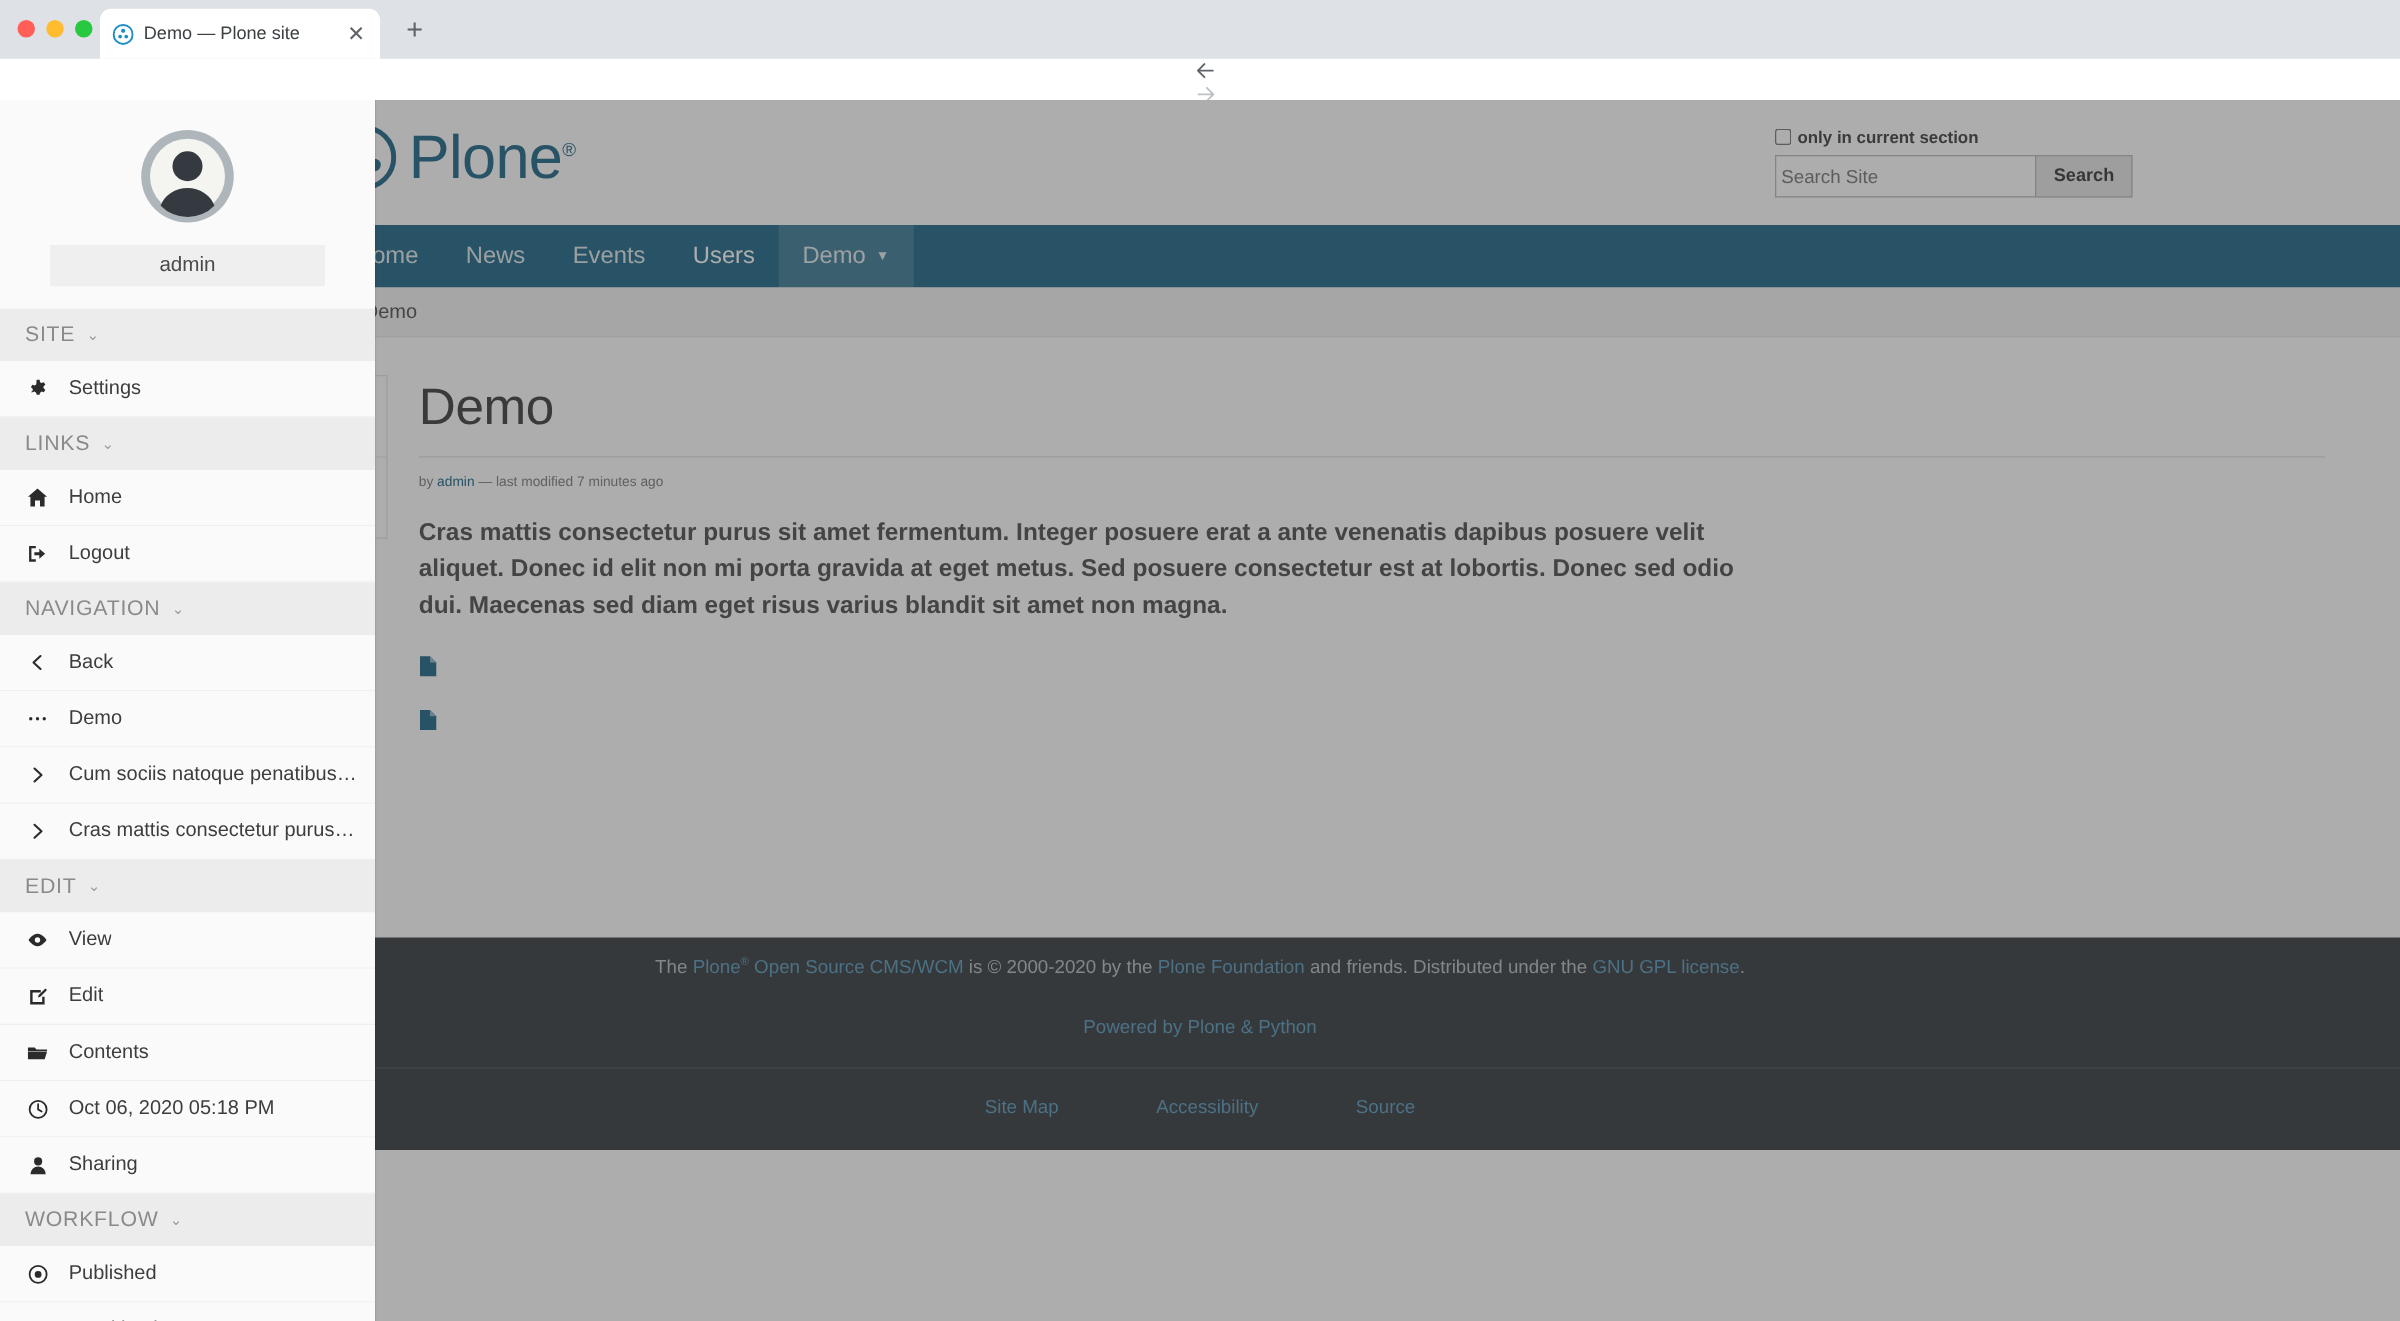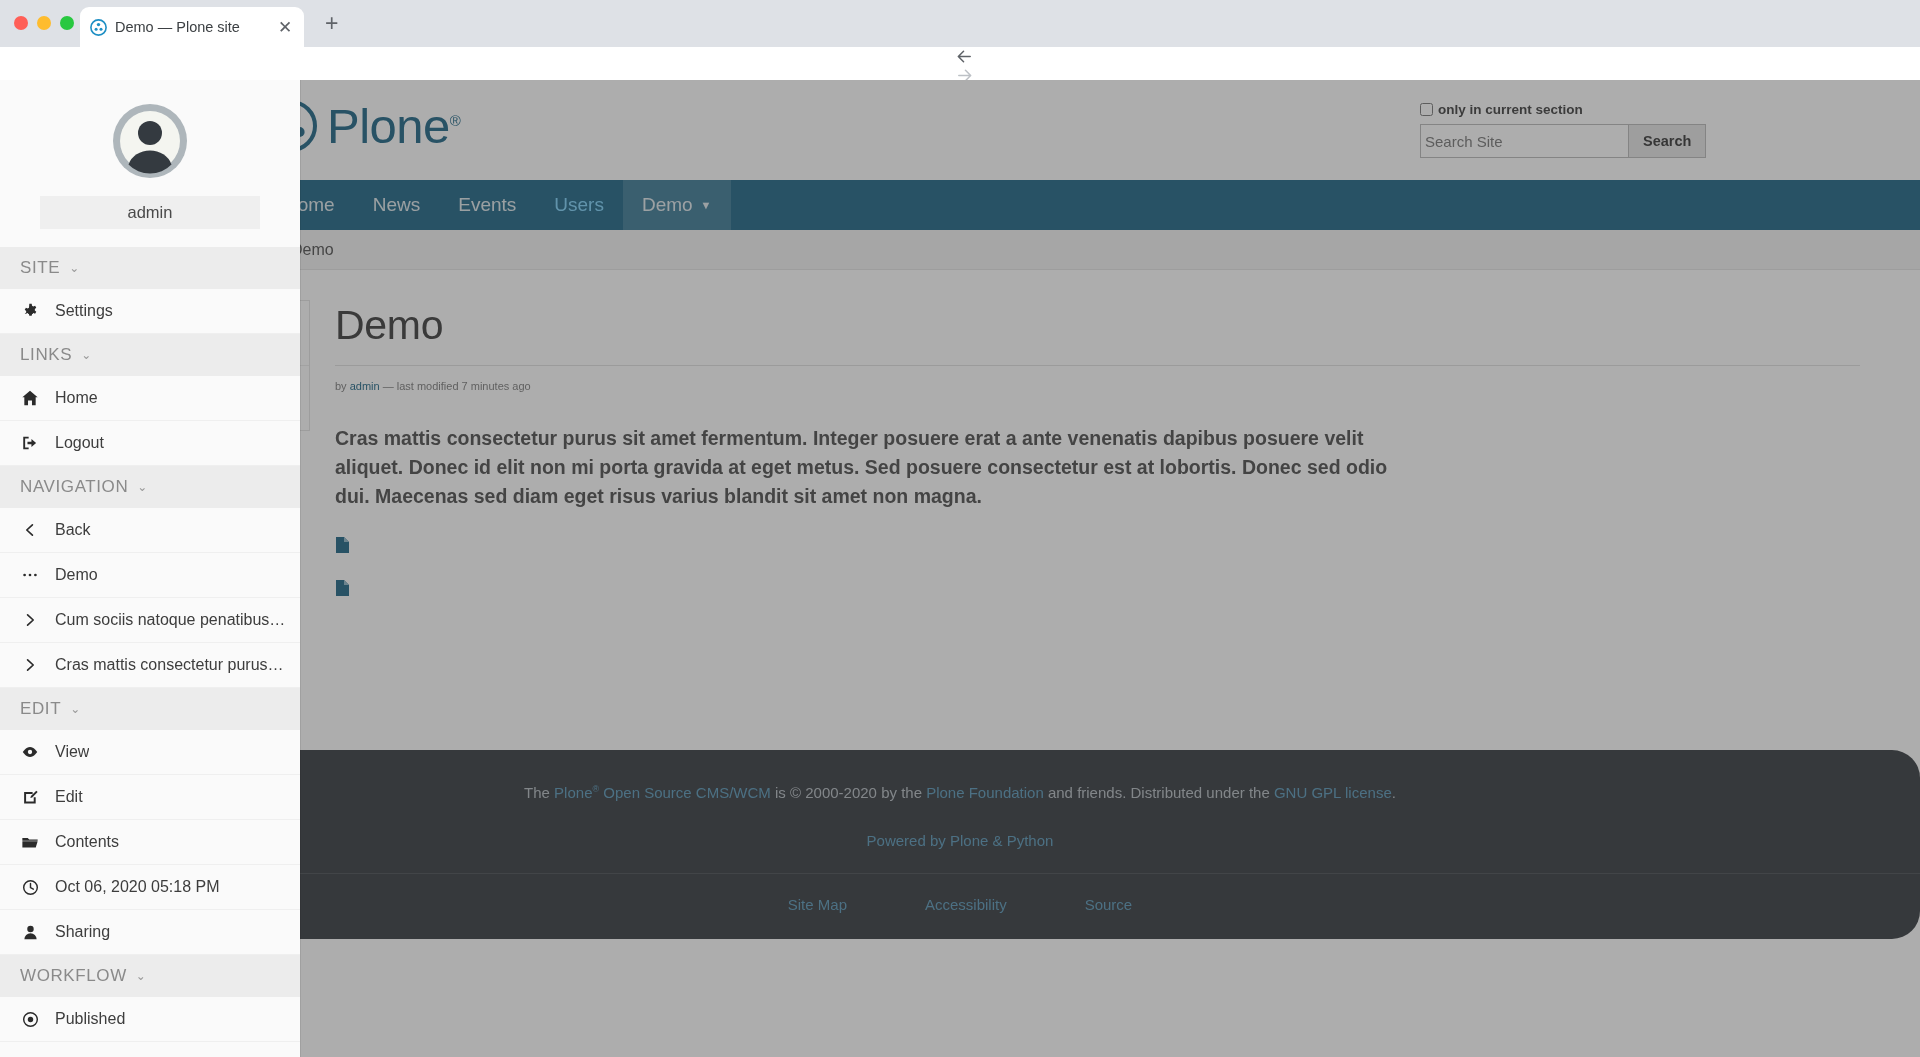--- a/index.html
+++ b/index.html
@@ -64,53 +64,53 @@
     padding: 0 4px; font-size: 15px; color: #555; font-family: inherit;
   }
   .search-row button {
     border: 1px solid #b8b8b8; background: #e6e6e6; padding: 0 14px;
     font-size: 14.5px; font-weight: bold; color: #333; cursor: pointer; font-family: inherit;
   }
 
   
   #plone-nav { height: 50px; background: #1a6384; display: flex; align-items: stretch; padding-left: 265px; }
   .nav-item { display: flex; align-items: center; padding: 0 19px; font-size: 19px; color: #dfe8ec; cursor: pointer; }
-  .nav-item.red { color: #7dd3fc; }
+  .nav-item.red { color: #ffffff; }
   .nav-item.active { background: rgba(255,255,255,0.14); color: #e2eaee; }
   .nav-caret { font-size: 11px; margin-left: 8px; }
 
   
   #breadcrumb-bar { height: 40px; background: #f3f3f3; display: flex; align-items: center; padding-left: 265px; border-bottom: 1px solid #e3e3e3; }
   .crumb-sep { width: 26px; height: 40px; position: relative; }
   .crumb-sep::after { content: ""; position: absolute; left: 4px; top: 11px; width: 11px; height: 11px; border-top: 1px solid #b9b9b9; border-right: 1px solid #b9b9b9; transform: rotate(45deg); }
   .crumb { font-size: 16px; color: #4d4d4d; cursor: pointer; }
 
   
   #plone-body { display: flex; background: #fff; min-height: 480px; padding-bottom: 40px; }
   #portlet-col { width: 330px; flex: 0 0 330px; padding: 30px 20px 0 5px; }
   .portlet { background: #fff; border: 1px solid #e4e4e4; }
   .portlet-item { padding: 11px 13px; border-bottom: 1px solid #ededed; font-size: 15.5px; color: #1a6384; line-height: 1.35; cursor: pointer; }
   .portlet-item:last-child { border-bottom: none; }
 
   #content-col { flex: 1; padding: 32px 60px 0 5px; }
   h1.doc-title { font-size: 41px; font-weight: 400; color: #3a3a3a; letter-spacing: -0.3px; padding-bottom: 16px; border-bottom: 1px solid #e0e0e0; }
   .byline { font-size: 11px; color: #7b7b7b; margin-top: 14px; }
   .byline a { color: #1a6384; text-decoration: none; }
-  p.doc-desc { font-size: 19.5px; font-weight: bold; color: #4b4b4b; line-height: 1.48; margin-top: 32px; max-width: 1060px; }
+  p.doc-desc { font-size: 19.5px; font-weight: bold; color: #4b4b4b; line-height: 1.48; margin-top: 20px; max-width: 1060px; }
 
   .item-block { margin-top: 25px; }
   .item-head { display: flex; align-items: center; gap: 9px; }
   .doc-ico { width: 15px; height: 18px; flex: 0 0 15px; }
   .item-title { font-size: 16.5px; color: #1a6384; text-decoration: underline; cursor: pointer; }
   .item-byline { font-size: 14.5px; color: #7b7b7b; margin-top: 5px; }
   .item-byline a { color: #1a6384; }
   .item-body { font-size: 15px; color: #6a6a6a; line-height: 1.62; margin-top: 14px; max-width: 1070px; }
 
   
-  #plone-footer { background: #33383d; padding: 34px 0 0; border-radius: 28px; }
+  #plone-footer { background: #33383d; padding: 14px 0 0; }
   .footer-copy { text-align: center; font-size: 15px; color: #b5bcc2; }
   .footer-copy a { color: #5897b8; text-decoration: none; }
   .footer-copy sup { font-size: 9px; }
   .footer-powered { text-align: center; font-size: 15px; margin-top: 31px; padding-bottom: 24px; }
   .footer-powered a { color: #5897b8; text-decoration: none; }
   .footer-links { border-top: 1px solid #474c51; display: flex; justify-content: center; gap: 78px; padding: 22px 0 26px; }
   .footer-links a { color: #5897b8; font-size: 15px; text-decoration: none; }
   #page-bottom-fill { height: 90px; background: #fff; }
 
   

